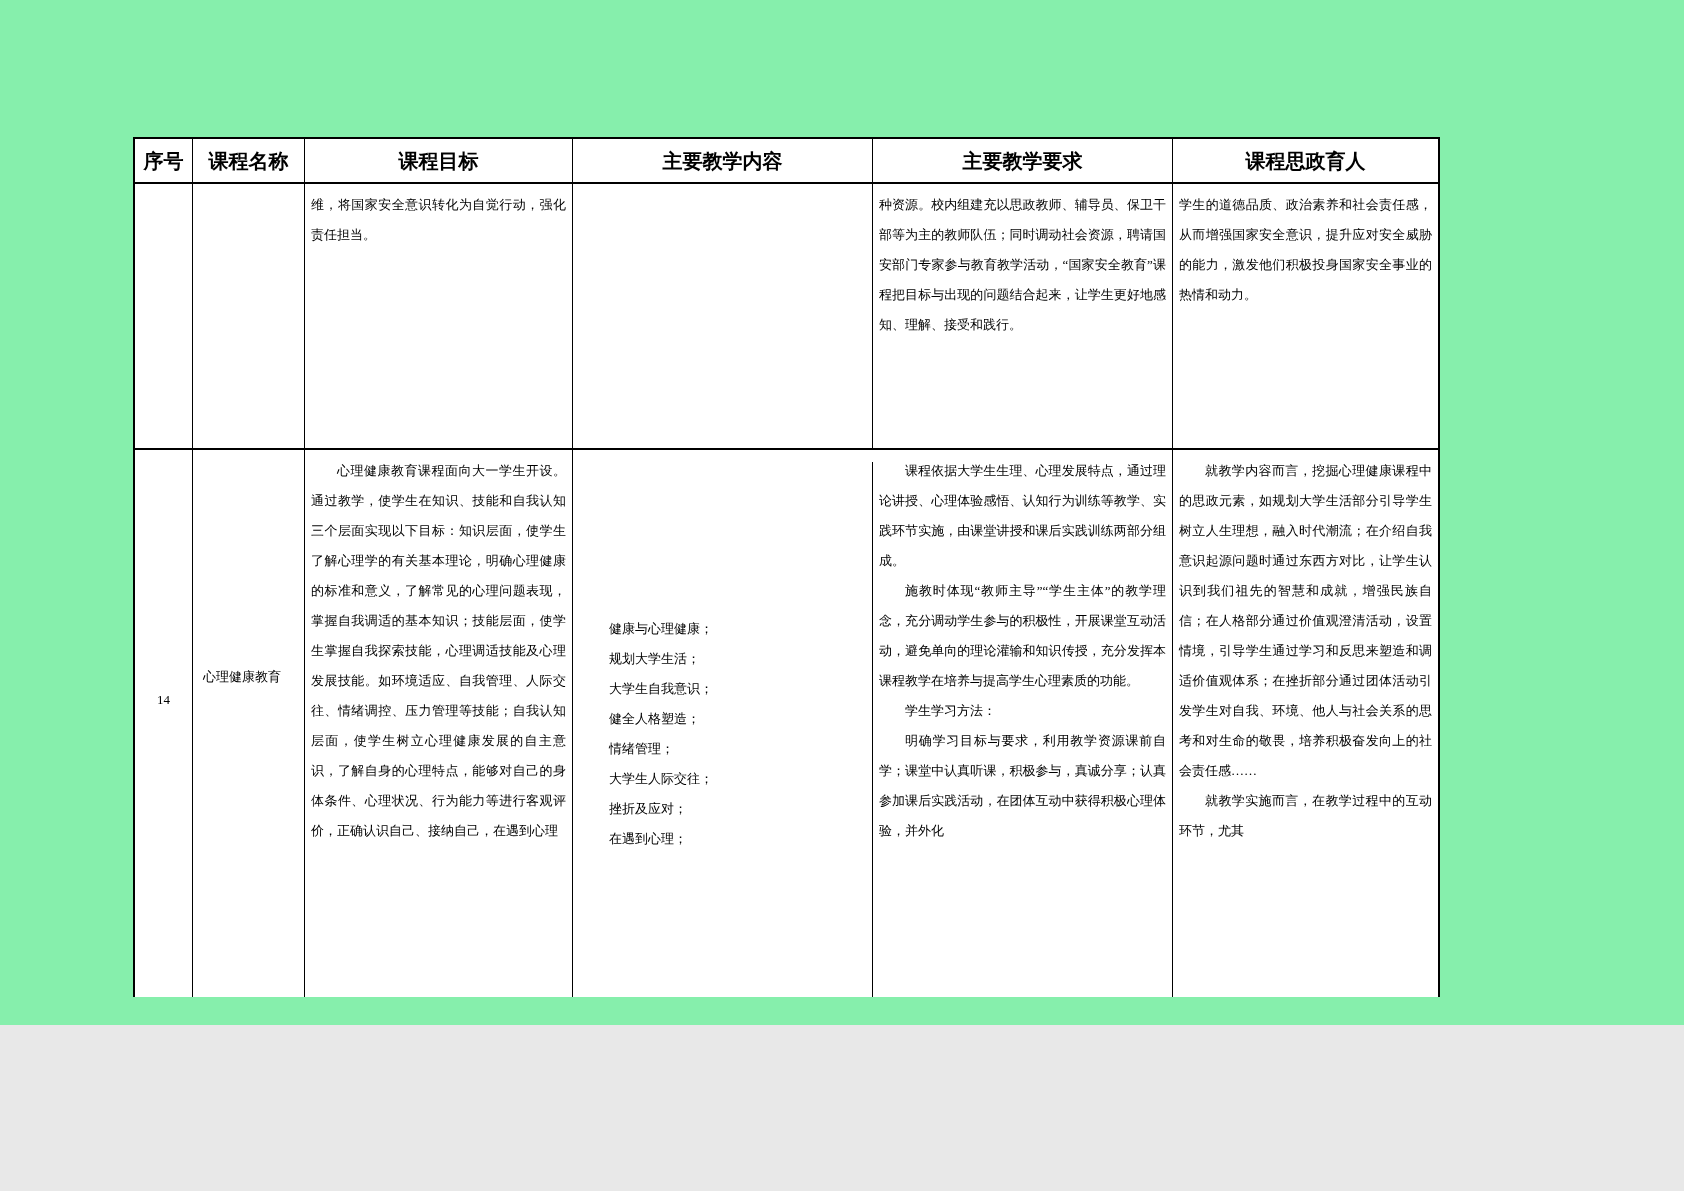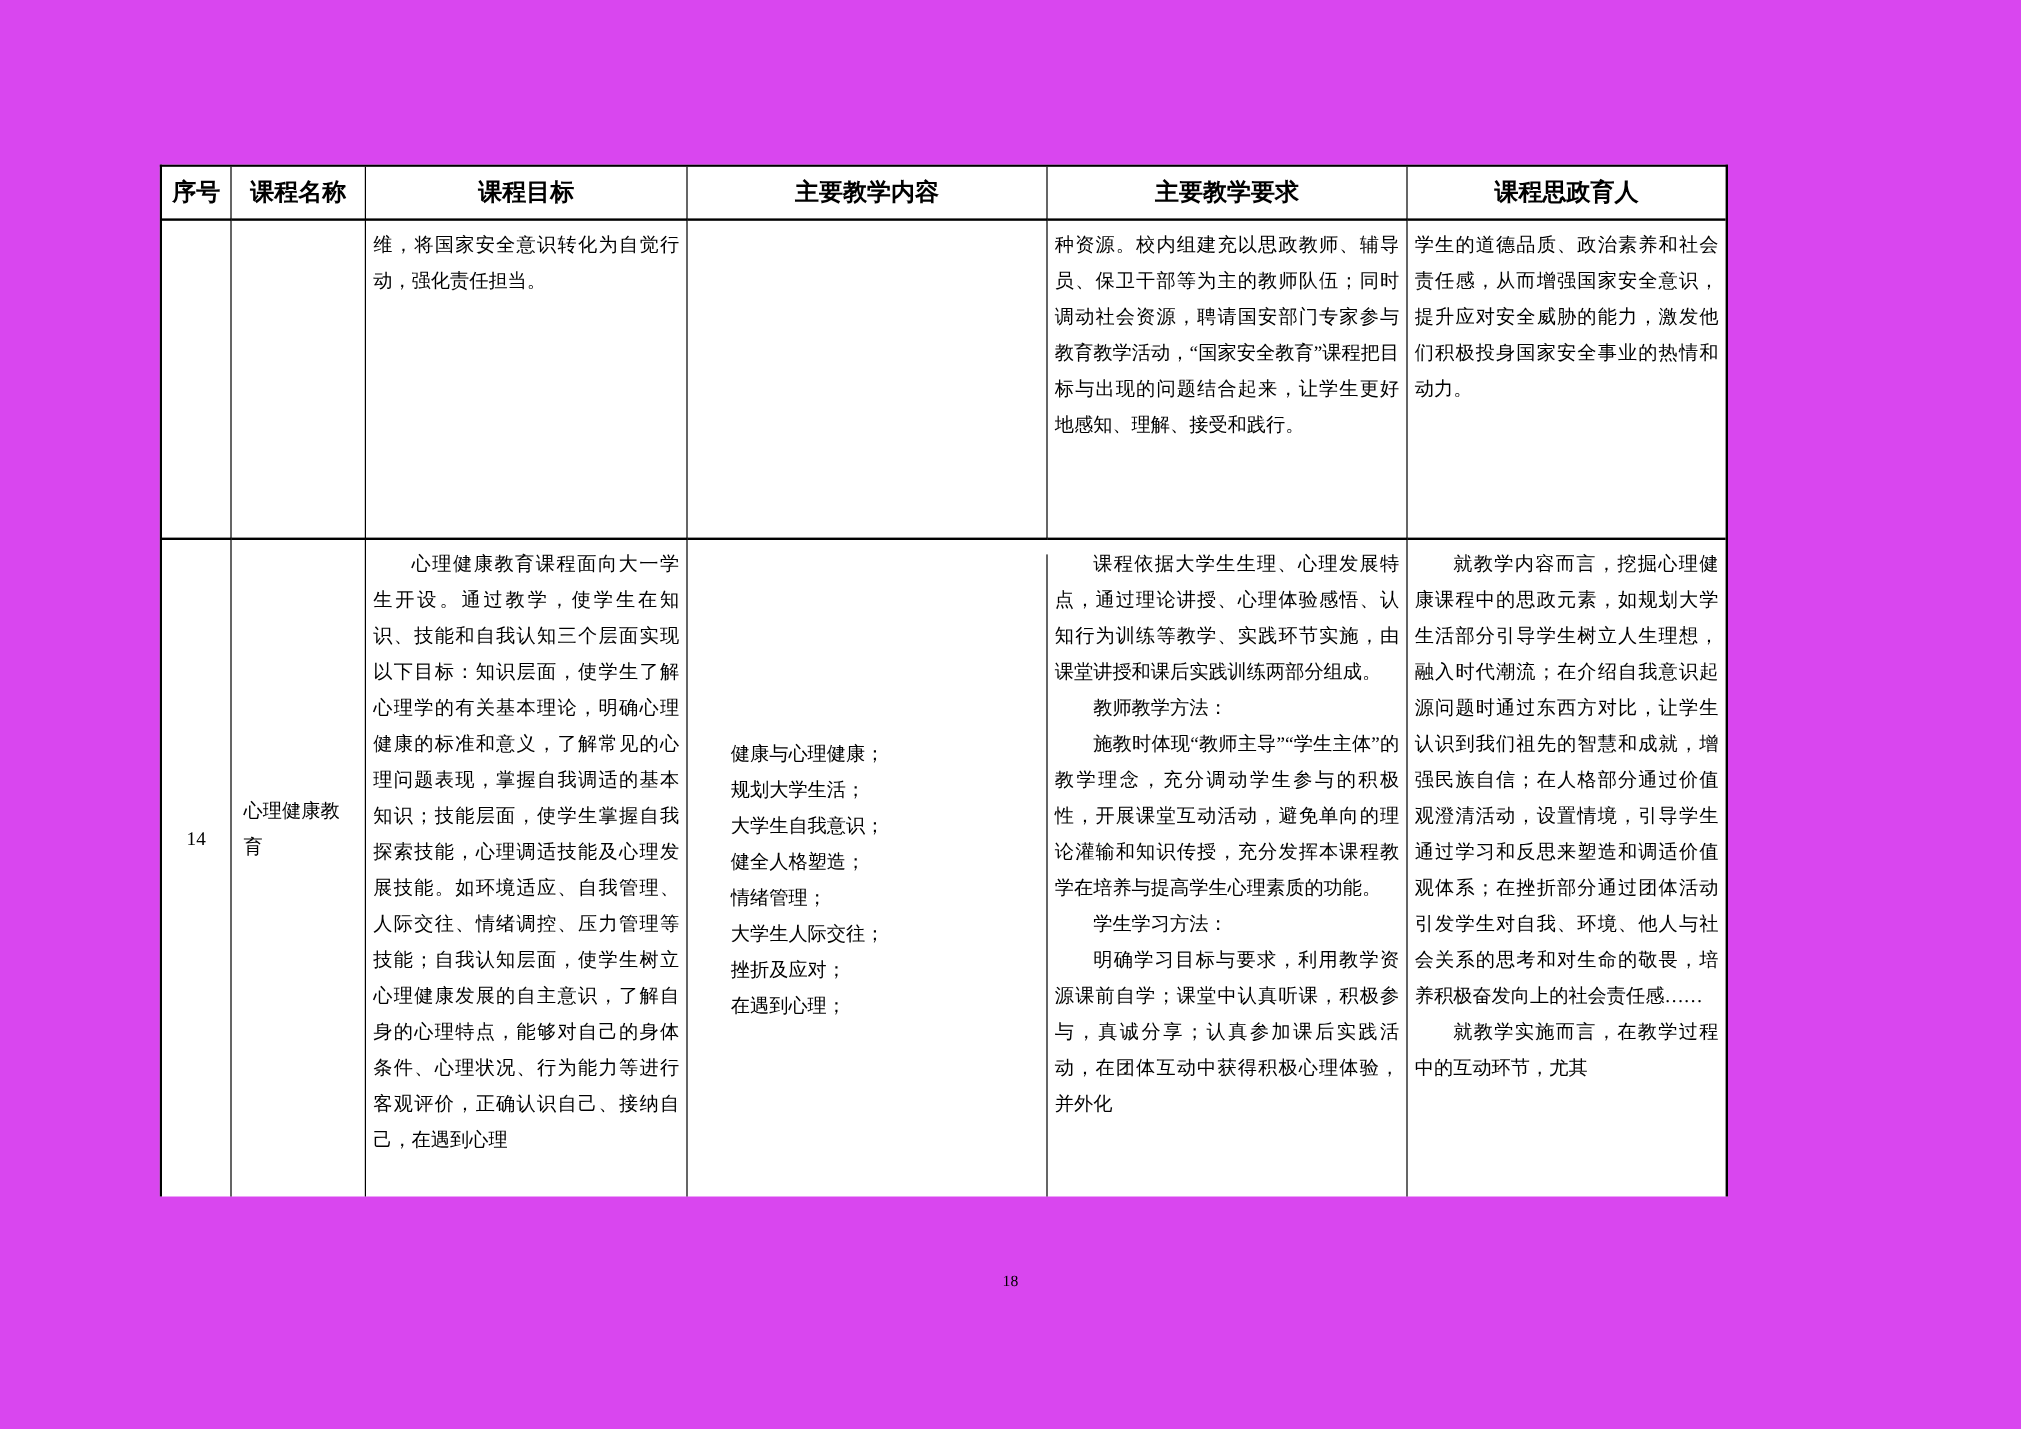--- a/index.html
+++ b/index.html
@@ -1,19 +1,19 @@
 <!DOCTYPE html>
 <html><head>
 <meta charset="utf-8">
 <style>
   html,body { margin:0; padding:0; background:#e8e8e8; }
   .page {
     position:relative;
-    width:1684px; height:1191px;
-    background:#d946ef;
+    width:1684px; height:1025px;
+    background:#86efac;
     font-family:"Liberation Serif","DejaVu Serif",serif;
     color:#000000;
     overflow:hidden;
     margin:0 auto;
   }
   .doc-table {
     position:absolute; left:133px; top:137px;
     width:1307px; height:860px;
     overflow:hidden;
   }
@@ -22,21 +22,21 @@
     grid-template-columns:58px 112px 268px 300px 300px 1fr;
     grid-template-rows:45px 266px 720px;
     border:2px solid #000;
     border-bottom:none;
     width:100%; box-sizing:border-box;
     background:#fff;
   }
   .cell {
     box-sizing:border-box;
     border-right:1.5px solid #000;
-    font-size:16px; line-height:30px;
+    font-size:13px; line-height:30px;
     overflow:hidden;
   }
   .cell.last { border-right:none; }
   .hdr {
     border-bottom:2px solid #000;
     display:flex; align-items:center; justify-content:center;
     font-weight:bold; font-size:20px;
   }
   .r1 { border-bottom:2px solid #000; padding:6px 6px 0 6px; }
   .r2 { padding:6px 6px 0 6px; }
@@ -89,21 +89,20 @@
         <div>规划大学生活；</div>
         <div>大学生自我意识；</div>
         <div>健全人格塑造；</div>
         <div>情绪管理；</div>
         <div>大学生人际交往；</div>
         <div>挫折及应对；</div>
         <div>在遇到心理；</div>
       </div>
       <div class="cell r2">
         <p class="indent">课程依据大学生生理、心理发展特点，通过理论讲授、心理体验感悟、认知行为训练等教学、实践环节实施，由课堂讲授和课后实践训练两部分组成。</p>
-        <p class="indent">教师教学方法：</p>
         <p class="indent">施教时体现“教师主导”“学生主体”的教学理念，充分调动学生参与的积极性，开展课堂互动活动，避免单向的理论灌输和知识传授，充分发挥本课程教学在培养与提高学生心理素质的功能。</p>
         <p class="indent">学生学习方法：</p>
         <p class="indent">明确学习目标与要求，利用教学资源课前自学；课堂中认真听课，积极参与，真诚分享；认真参加课后实践活动，在团体互动中获得积极心理体验，并外化</p>
       </div>
       <div class="cell r2 last">
         <p class="indent">就教学内容而言，挖掘心理健康课程中的思政元素，如规划大学生活部分引导学生树立人生理想，融入时代潮流；在介绍自我意识起源问题时通过东西方对比，让学生认识到我们祖先的智慧和成就，增强民族自信；在人格部分通过价值观澄清活动，设置情境，引导学生通过学习和反思来塑造和调适价值观体系；在挫折部分通过团体活动引发学生对自我、环境、他人与社会关系的思考和对生命的敬畏，培养积极奋发向上的社会责任感……</p>
         <p class="indent">就教学实施而言，在教学过程中的互动环节，尤其</p>
       </div>
 
     </div>

